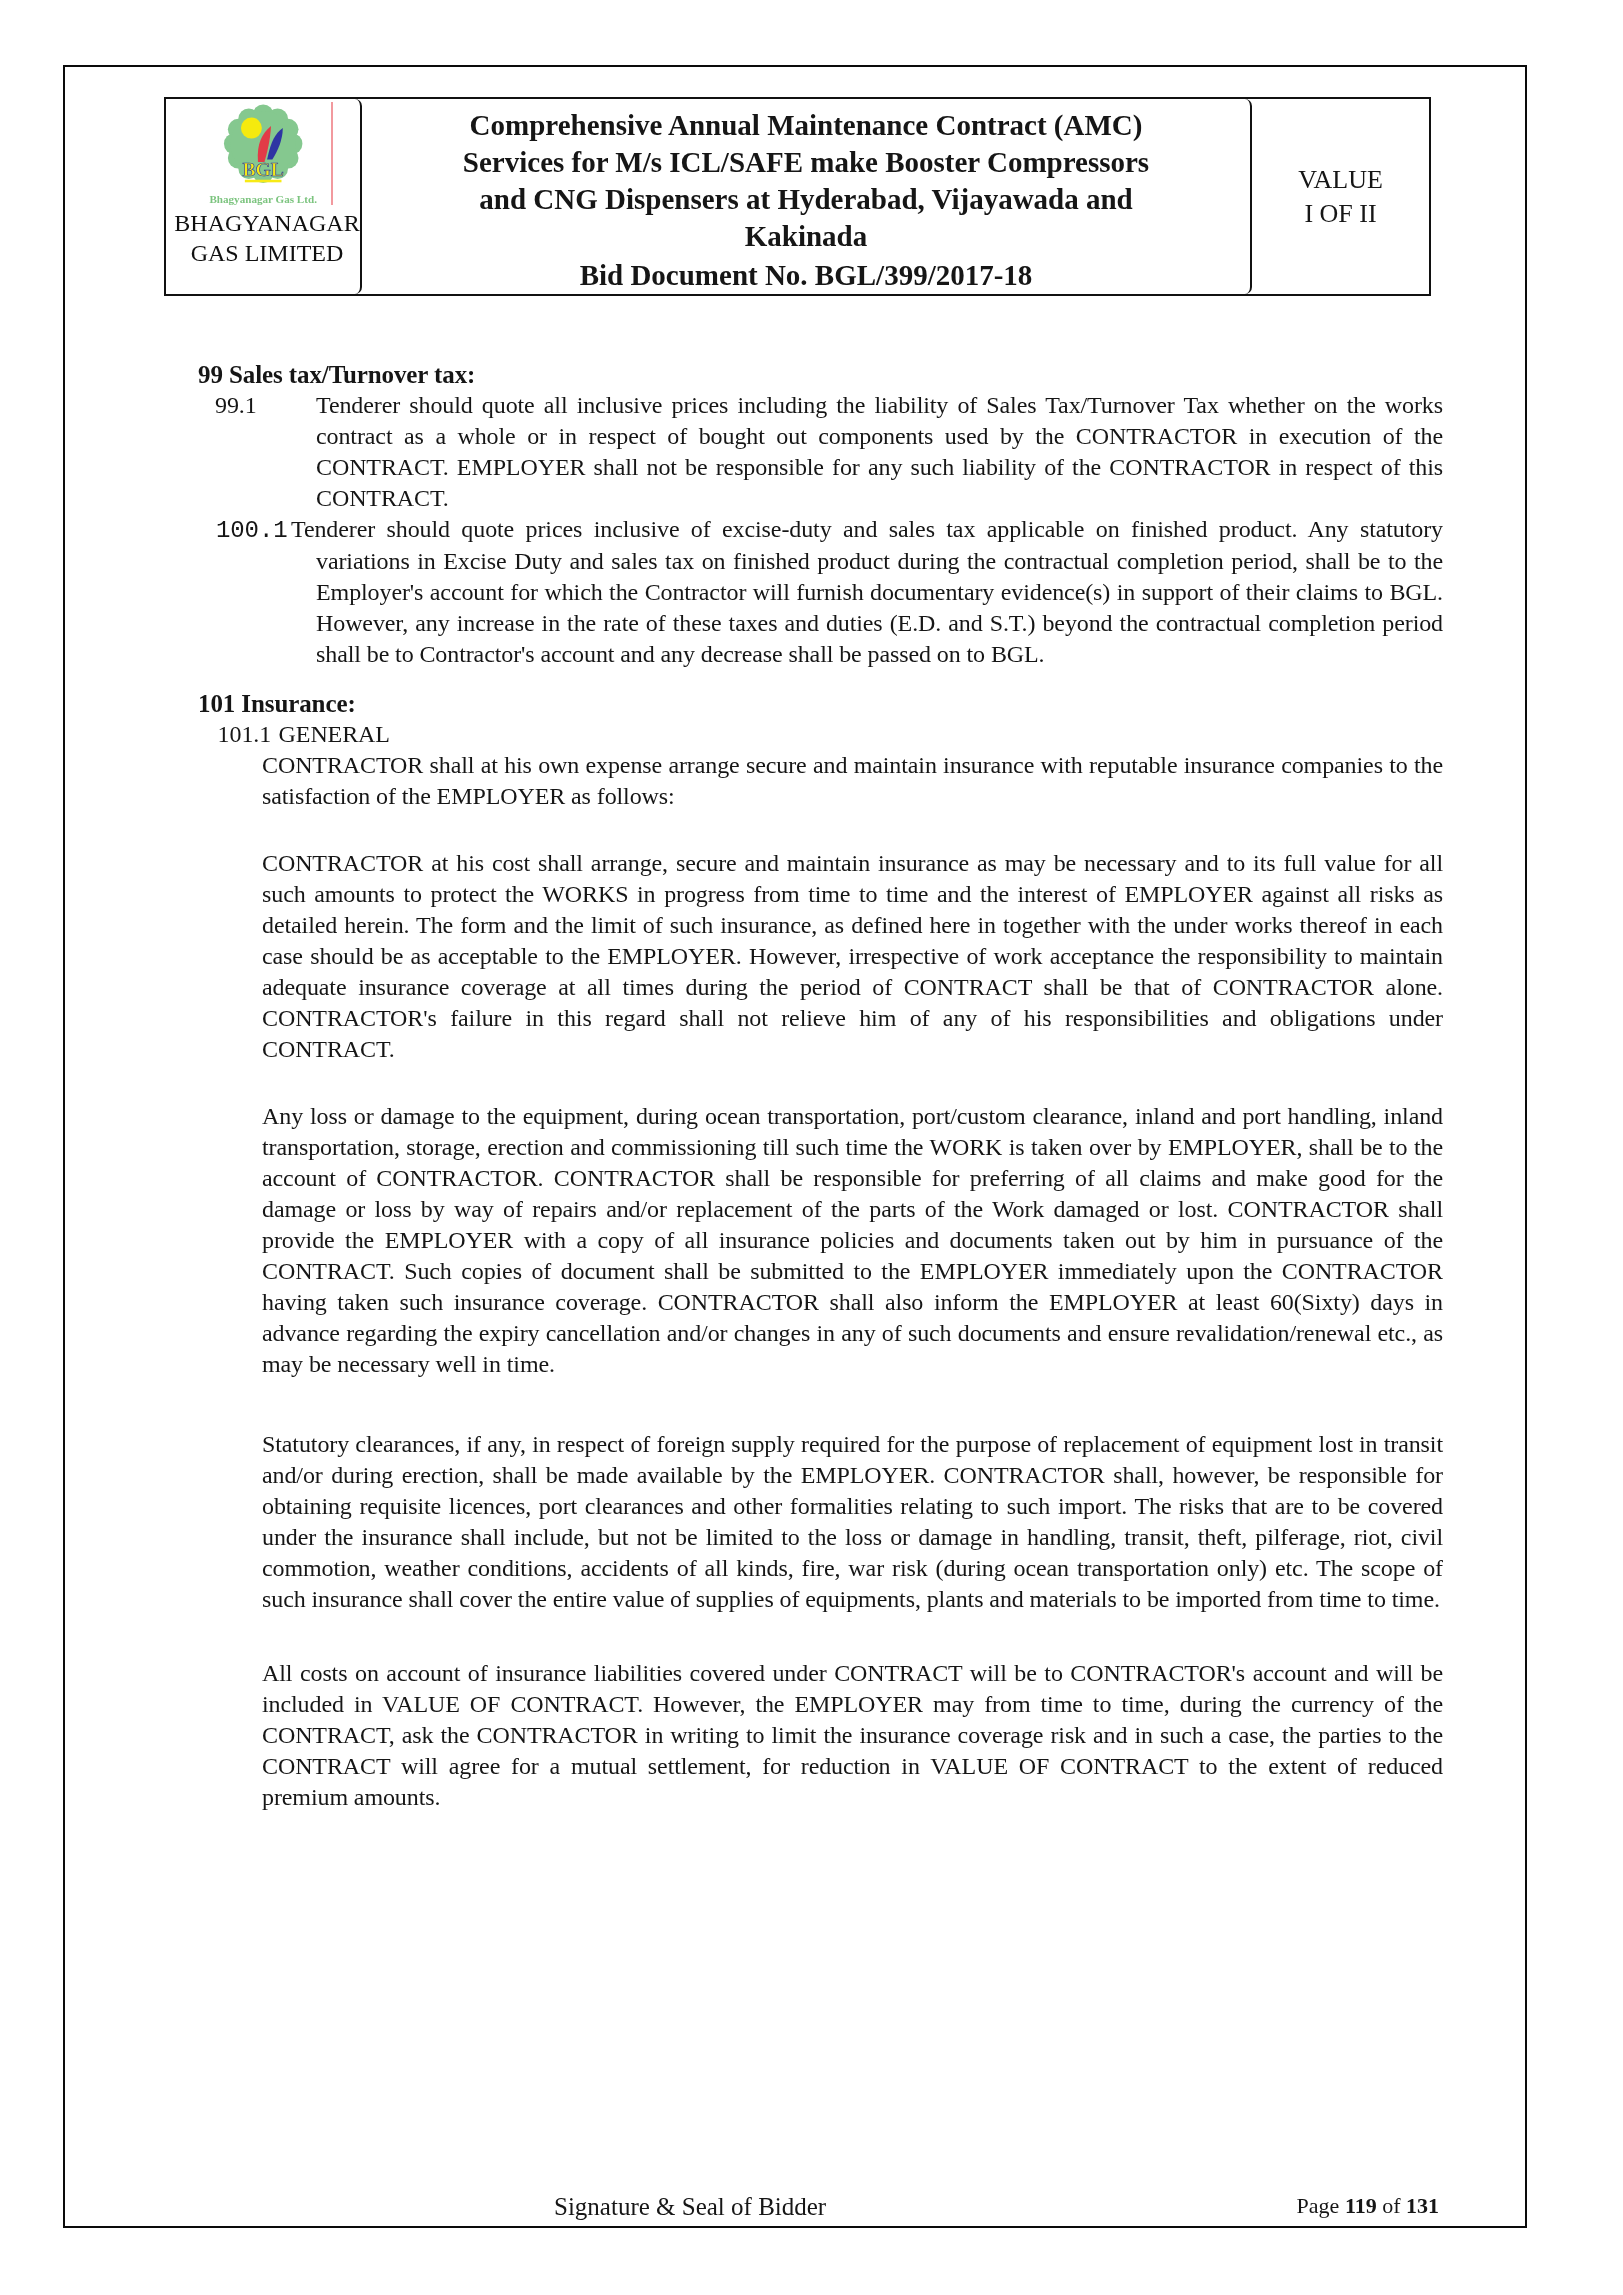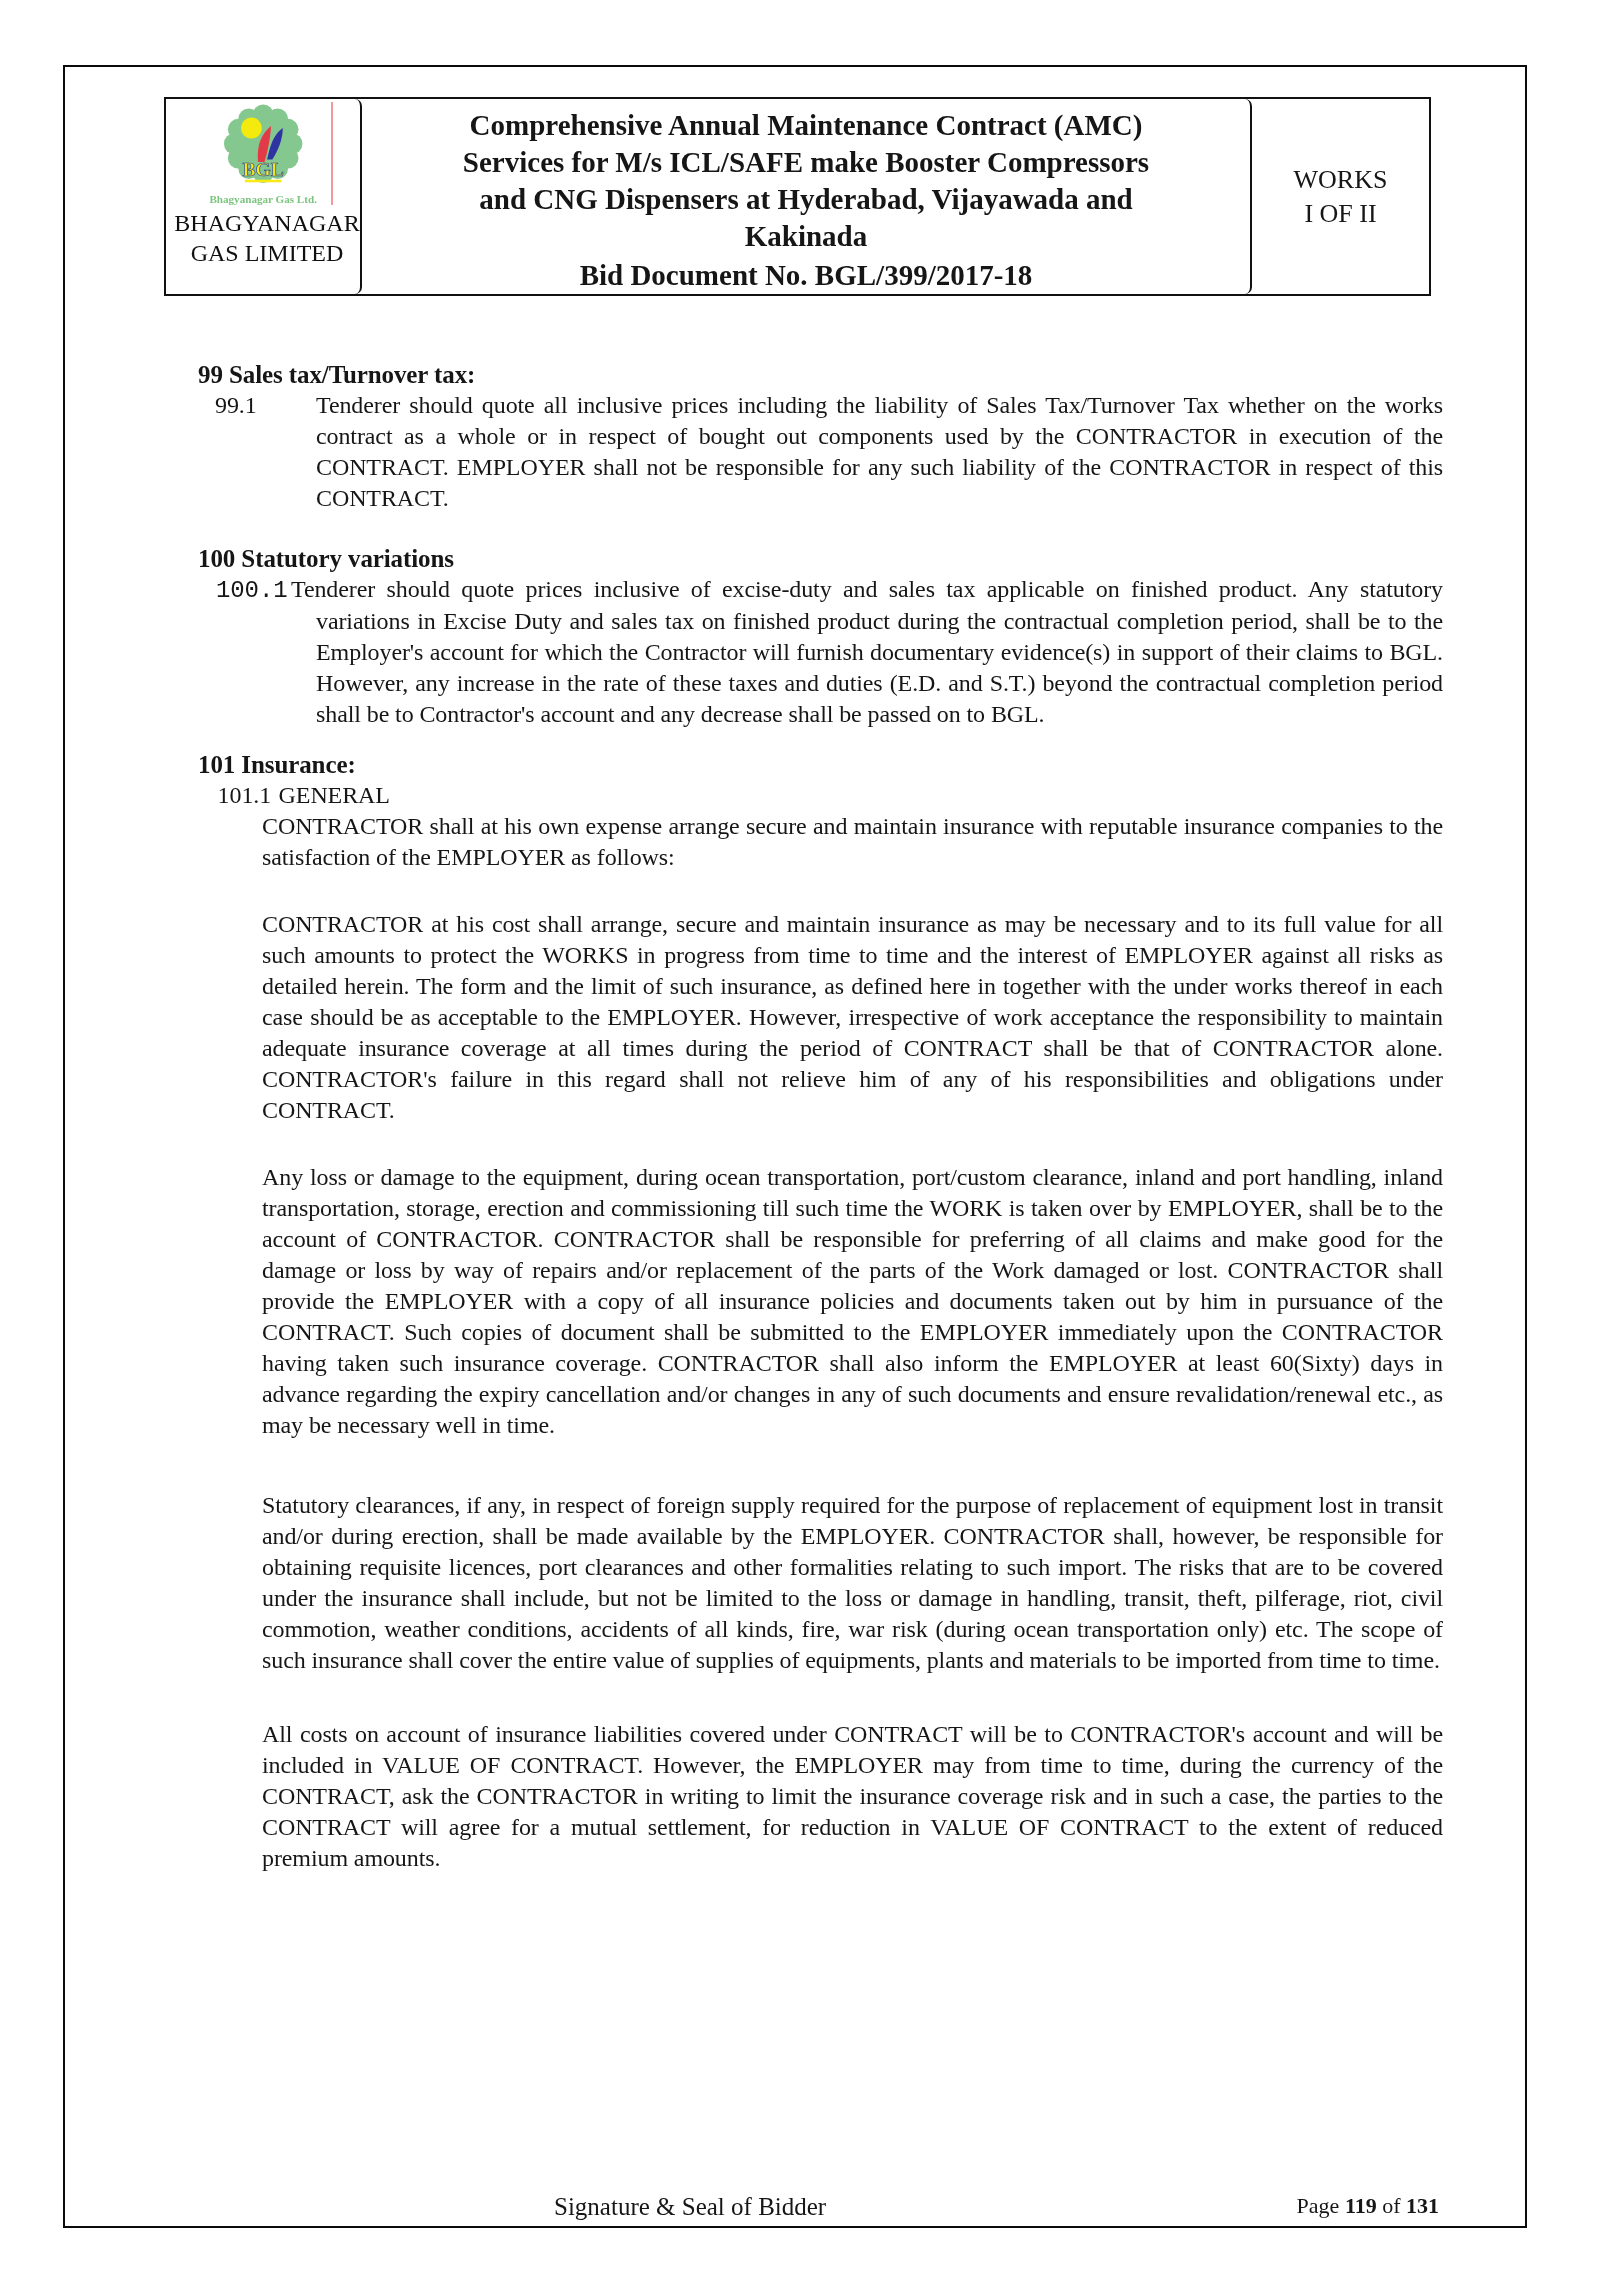--- a/index.html
+++ b/index.html
@@ -93,31 +93,30 @@
 
   <div class="cell title-cell">
     <div class="title-line">Comprehensive Annual Maintenance Contract (AMC)</div>
     <div class="title-line">Services for M/s ICL/SAFE make Booster Compressors</div>
     <div class="title-line">and CNG Dispensers at Hyderabad, Vijayawada and</div>
     <div class="title-line">Kakinada</div>
     <div class="bid-line">Bid Document No. BGL/399/2017-18</div>
   </div>
 
   <div class="cell volume-cell">
-    <div>WORKS</div>
+    <div>VALUE</div>
     <div>I OF II</div>
   </div>
 </div>
 
 <div class="content">
 
   <div class="sec-heading">99 Sales tax/Turnover tax:</div>
   <p class="clause"><span class="num num-99">99.1</span><span>Tenderer should quote all inclusive prices including the liability of Sales Tax/Turnover Tax whether on the works contract as a whole or in respect of bought out components used by the CONTRACTOR in execution of the CONTRACT. EMPLOYER shall not be responsible for any such liability of the CONTRACTOR in respect of this CONTRACT.</span></p>
 
-  <div class="sec-heading mt100">100 Statutory variations</div>
   <p class="clause"><span class="num num-100">100.1</span><span>Tenderer should quote prices inclusive of excise-duty and sales tax applicable on finished product. Any statutory variations in Excise Duty and sales tax on finished product during the contractual completion period, shall be to the Employer's account for which the Contractor will furnish documentary evidence(s) in support of their claims to BGL. However, any increase in the rate of these taxes and duties (E.D. and S.T.) beyond the contractual completion period shall be to Contractor's account and any decrease shall be passed on to BGL.</span></p>
 
   <div class="sec-heading mt101">101 Insurance:</div>
   <div class="subhead"><span class="num101">101.1</span><span>GENERAL</span></div>
 
   <p class="para">CONTRACTOR shall at his own expense arrange secure and maintain insurance with reputable insurance companies to the satisfaction of the EMPLOYER as follows:</p>
   <p class="para gap-a">CONTRACTOR at his cost shall arrange, secure and maintain insurance as may be necessary and to its full value for all such amounts to protect the WORKS in progress from time to time and the interest of EMPLOYER against all risks as detailed herein. The form and the limit of such insurance, as defined here in together with the under works thereof in each case should be as acceptable to the EMPLOYER. However, irrespective of work acceptance the responsibility to maintain adequate insurance coverage at all times during the period of CONTRACT shall be that of CONTRACTOR alone. CONTRACTOR's failure in this regard shall not relieve him of any of his responsibilities and obligations under CONTRACT.</p>
   <p class="para gap-a">Any loss or damage to the equipment, during ocean transportation, port/custom clearance, inland and port handling, inland transportation, storage, erection and commissioning till such time the WORK is taken over by EMPLOYER, shall be to the account of CONTRACTOR. CONTRACTOR shall be responsible for preferring of all claims and make good for the damage or loss by way of repairs and/or replacement of the parts of the Work damaged or lost. CONTRACTOR shall provide the EMPLOYER with a copy of all insurance policies and documents taken out by him in pursuance of the CONTRACT. Such copies of document shall be submitted to the EMPLOYER immediately upon the CONTRACTOR having taken such insurance coverage. CONTRACTOR shall also inform the EMPLOYER at least 60(Sixty) days in advance regarding the expiry cancellation and/or changes in any of such documents and ensure revalidation/renewal etc., as may be necessary well in time.</p>
   <p class="para gap-b">Statutory clearances, if any, in respect of foreign supply required for the purpose of replacement of equipment lost in transit and/or during erection, shall be made available by the EMPLOYER. CONTRACTOR shall, however, be responsible for obtaining requisite licences, port clearances and other formalities relating to such import. The risks that are to be covered under the insurance shall include, but not be limited to the loss or damage in handling, transit, theft, pilferage, riot, civil commotion, weather conditions, accidents of all kinds, fire, war risk (during ocean transportation only) etc. The scope of such insurance shall cover the entire value of supplies of equipments, plants and materials to be imported from time to time.</p>
   <p class="para gap-c">All costs on account of insurance liabilities covered under CONTRACT will be to CONTRACTOR's account and will be included in VALUE OF CONTRACT. However, the EMPLOYER may from time to time, during the currency of the CONTRACT, ask the CONTRACTOR in writing to limit the insurance coverage risk and in such a case, the parties to the CONTRACT will agree for a mutual settlement, for reduction in VALUE OF CONTRACT to the extent of reduced premium amounts.</p>

